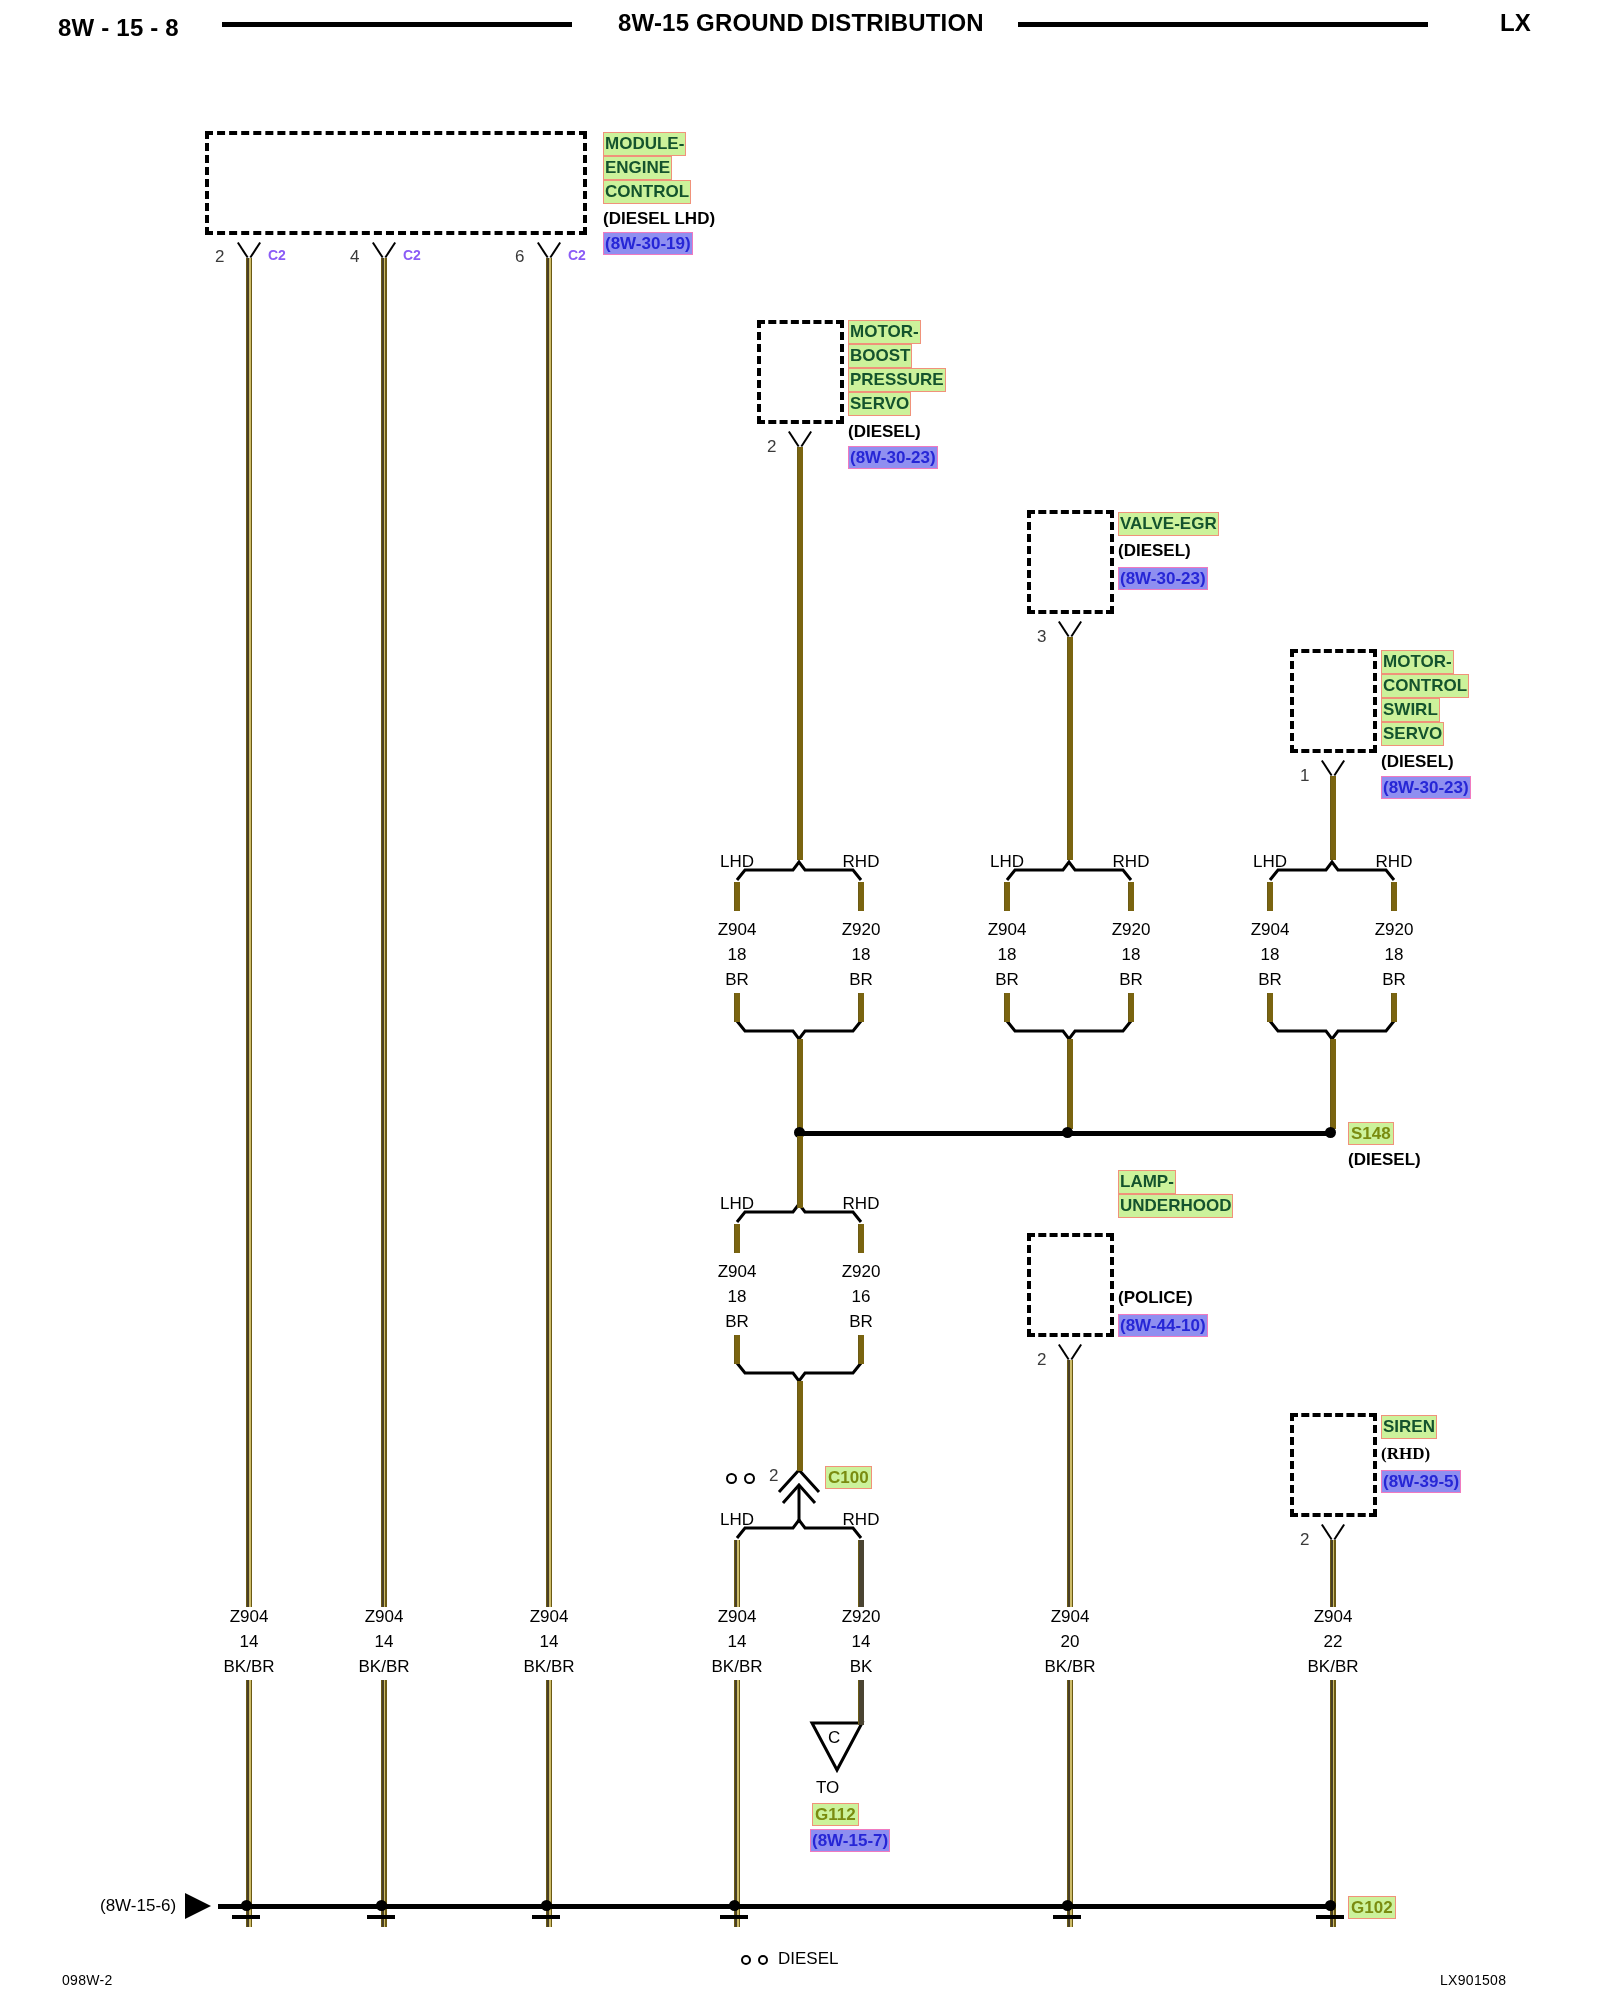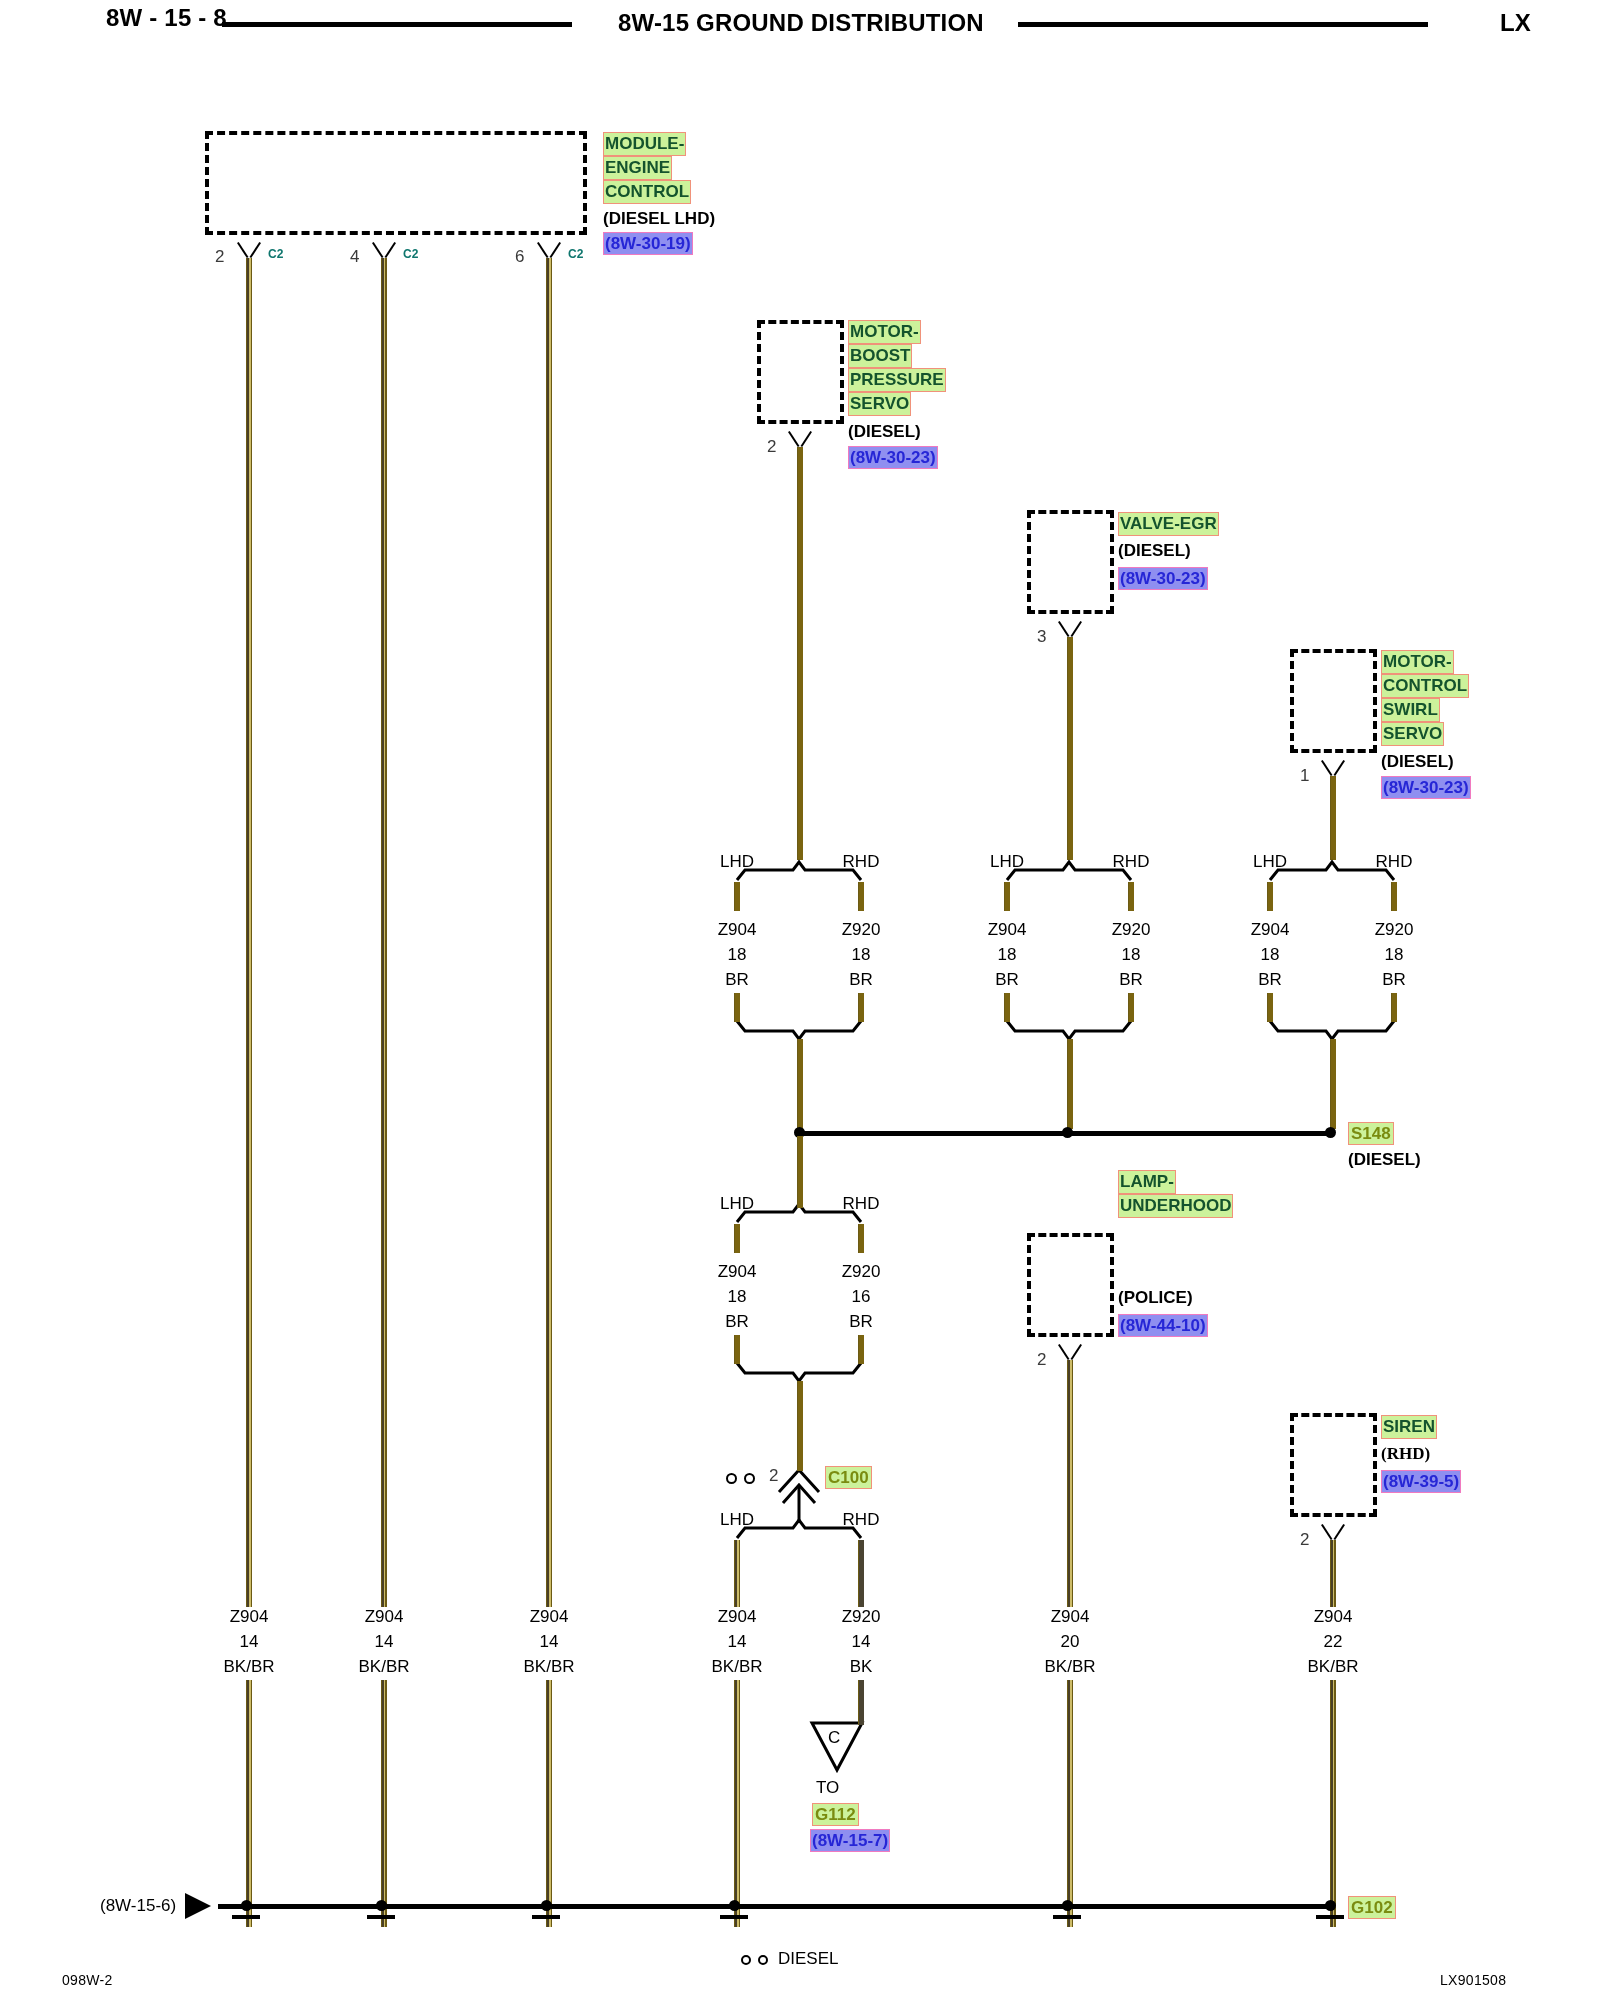--- a/index.html
+++ b/index.html
@@ -134,23 +134,23 @@
   .pin-y::after  { right: 1px; transform: rotate(33deg);  transform-origin: top right; }
 
   .pin-num {
     position: absolute;
     font-size: 17px;
     color: #3a3a3a;
     white-space: nowrap;
   }
   .conn-name {
     position: absolute;
-    font-size: 12px;
-    font-weight: bold;
-    color: #0f766e;
+    font-size: 14px;
+    font-weight: bold;
+    color: #8b5cf6;
     white-space: nowrap;
   }
 
   
   .wspec {
     position: absolute;
     font-size: 17px;
     color: #000;
     text-align: center;
     white-space: nowrap;
@@ -211,21 +211,21 @@
   }
 
   
   .svg-layer { position: absolute; left: 0; top: 0; overflow: visible; }
 </style>
 </head>
 <body>
 
 <div id="page">
 
-  <div class="abs hdr-text" style="left:58px; top:4px;margin-left:48px;">8W - 15 - 8</div>
+  <div class="abs hdr-text" style="left:58px; top:14px;">8W - 15 - 8</div>
   <div class="abs hdr-rule" style="left:222px; top:22px; width:350px;"></div>
   <div class="abs hdr-text" style="left:618px; top:9px;">8W-15 GROUND DISTRIBUTION</div>
   <div class="abs hdr-rule" style="left:1018px; top:22px; width:410px;"></div>
   <div class="abs hdr-text" style="left:1500px; top:9px;">LX</div>
 
   <div class="abs comp-box" style="left:205px; top:131px; width:382px; height:104px;"></div>
   <div class="abs lbl-name-block" style="left:603px; top:132px; width:120px;">
     <div><span class="lbl-name">MODULE-</span></div>
     <div><span class="lbl-name">ENGINE</span></div>
     <div><span class="lbl-name">CONTROL</span></div>

